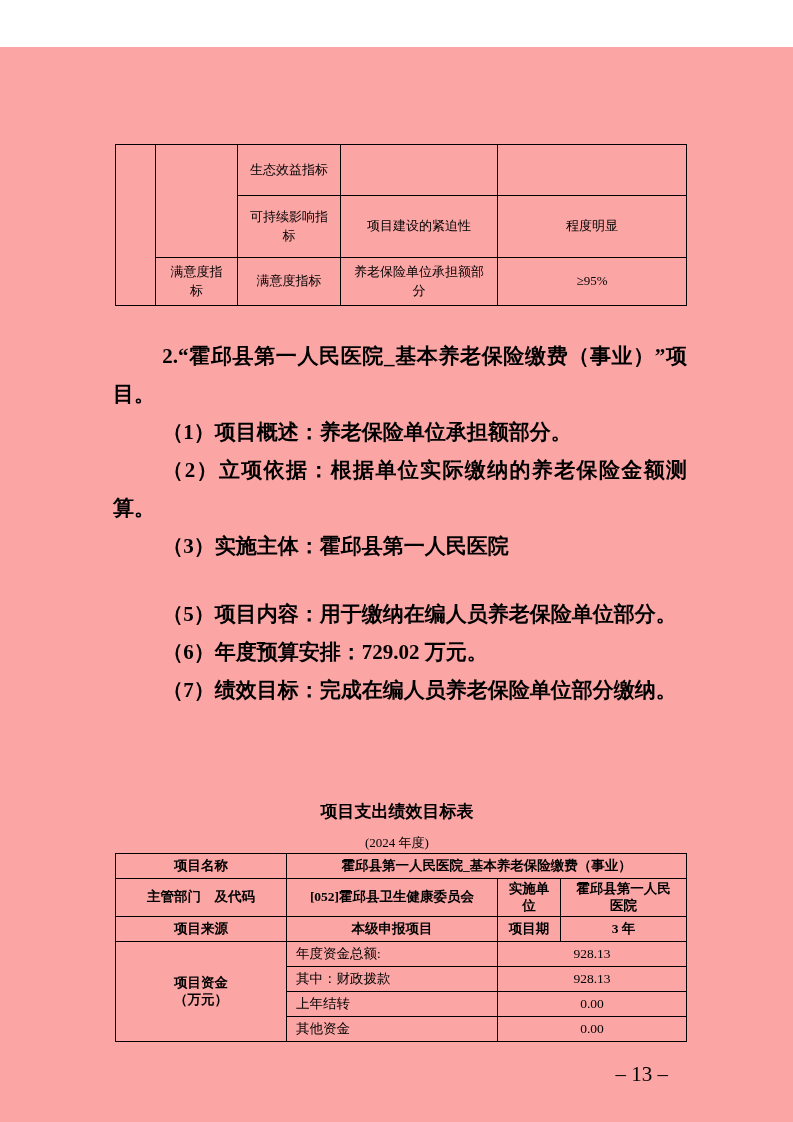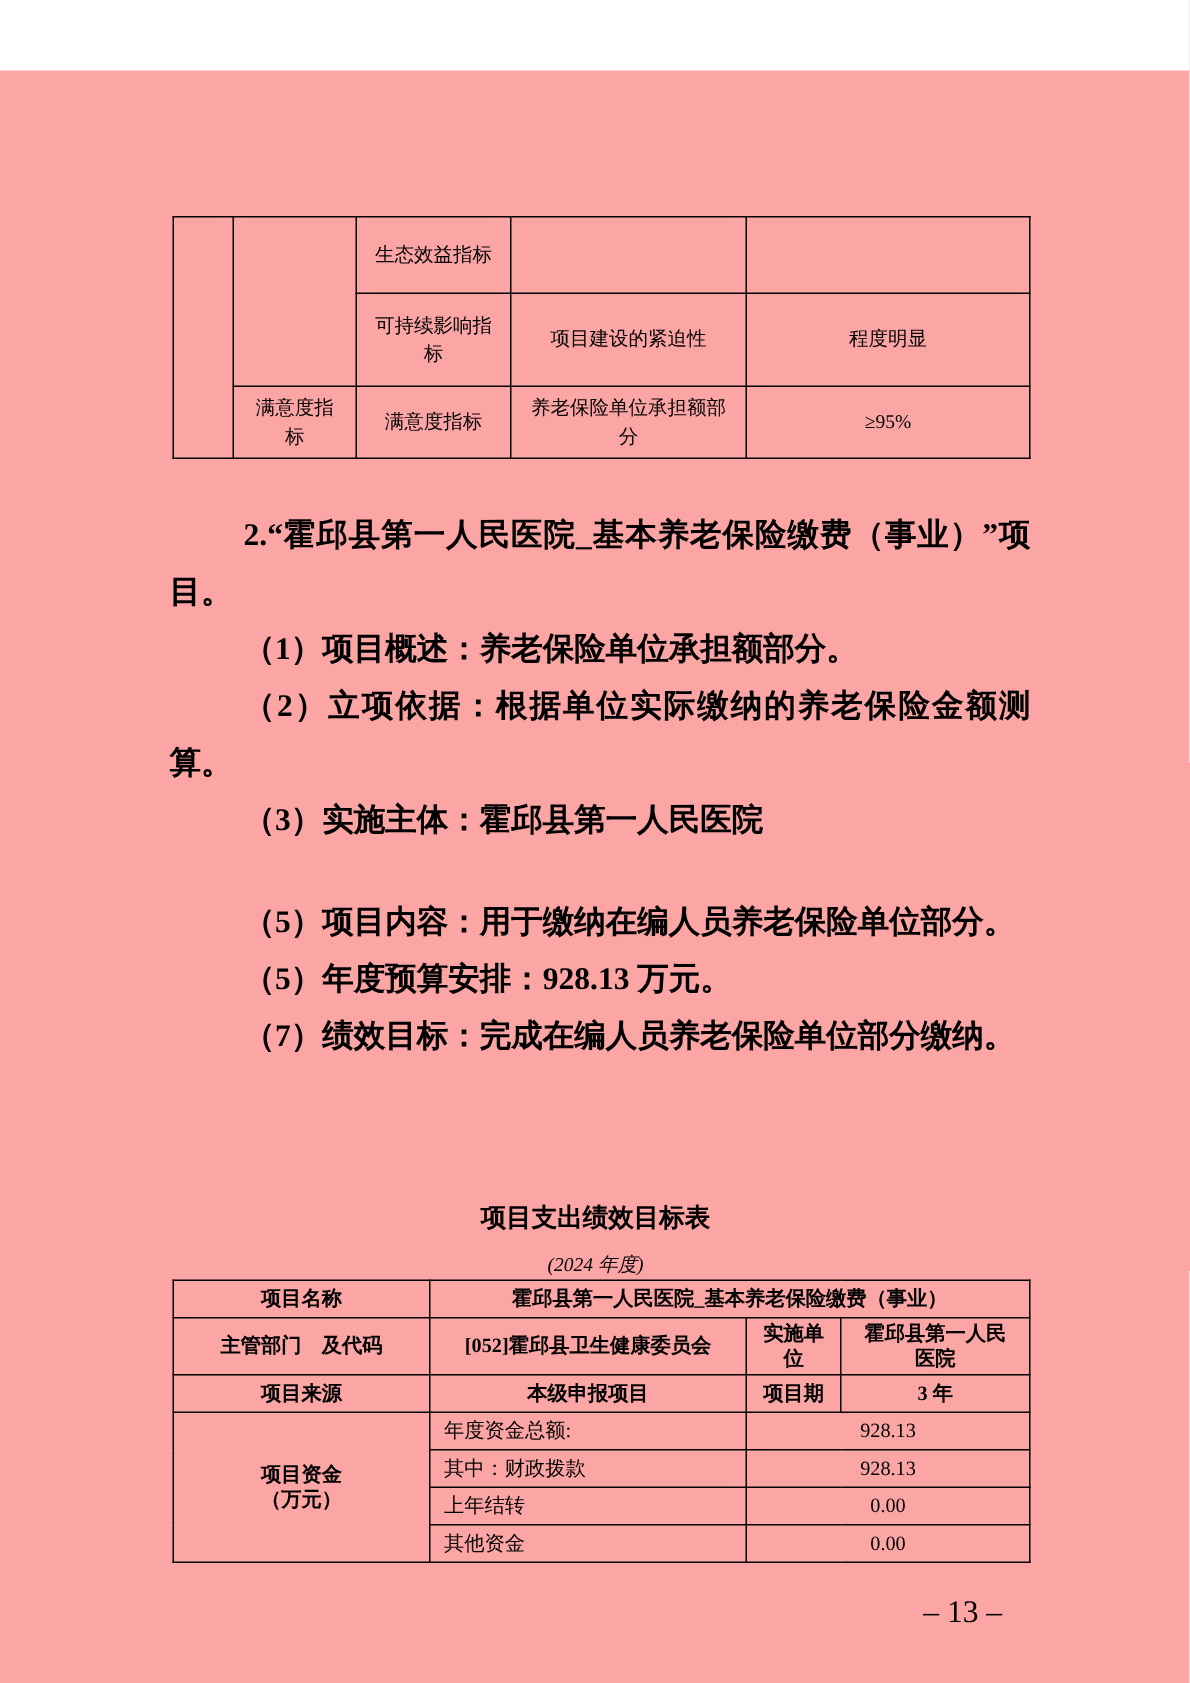--- a/index.html
+++ b/index.html
@@ -41,21 +41,21 @@
   }
   .body-text p.gap { margin-top: 30px; }
 
   
   .table-title {
     position: absolute; left: 110px; top: 753px; width: 574px;
     text-align: center; font-size: 17px; font-weight: bold;
   }
   .table-subtitle {
     position: absolute; left: 110px; top: 787px; width: 574px;
-    text-align: center; font-size: 13px; font-style: italic;
+    text-align: center; font-size: 13px;
   }
 
   
   .goal-table { position: absolute; left: 115px; top: 806px; }
   .goal-table td { font-size: 13.5px; line-height: 1.25; padding: 1px 9px; }
   .goal-table .hdr { font-weight: bold; }
   .goal-table tr.r-sm td { height: 25px; }
   .goal-table tr.r-md td { height: 38px; }
   .goal-table .fund-label { white-space: pre-line; font-weight: bold; }
   .goal-table .fund-name { text-align: left; padding-left: 9px; font-weight: normal; }
@@ -101,21 +101,21 @@
     </tr>
   </tbody>
     </table>
 
   <div class="body-text">
     <p>2.“霍邱县第一人民医院_基本养老保险缴费（事业）”项目。</p>
     <p>（1）项目概述：养老保险单位承担额部分。</p>
     <p>（2）立项依据：根据单位实际缴纳的养老保险金额测算。</p>
     <p>（3）实施主体：霍邱县第一人民医院</p>
     <p class="gap">（5）项目内容：用于缴纳在编人员养老保险单位部分。</p>
-    <p>（5）年度预算安排：928.13 万元。</p>
+    <p>（6）年度预算安排：729.02 万元。</p>
     <p>（7）绩效目标：完成在编人员养老保险单位部分缴纳。</p>
   </div>
 
   <div class="table-title">项目支出绩效目标表</div>
   <div class="table-subtitle">(2024 年度)</div>
 
   <table class="goal-table">
     <colgroup>
       <col style="width:171px">
         <col style="width:211px">

